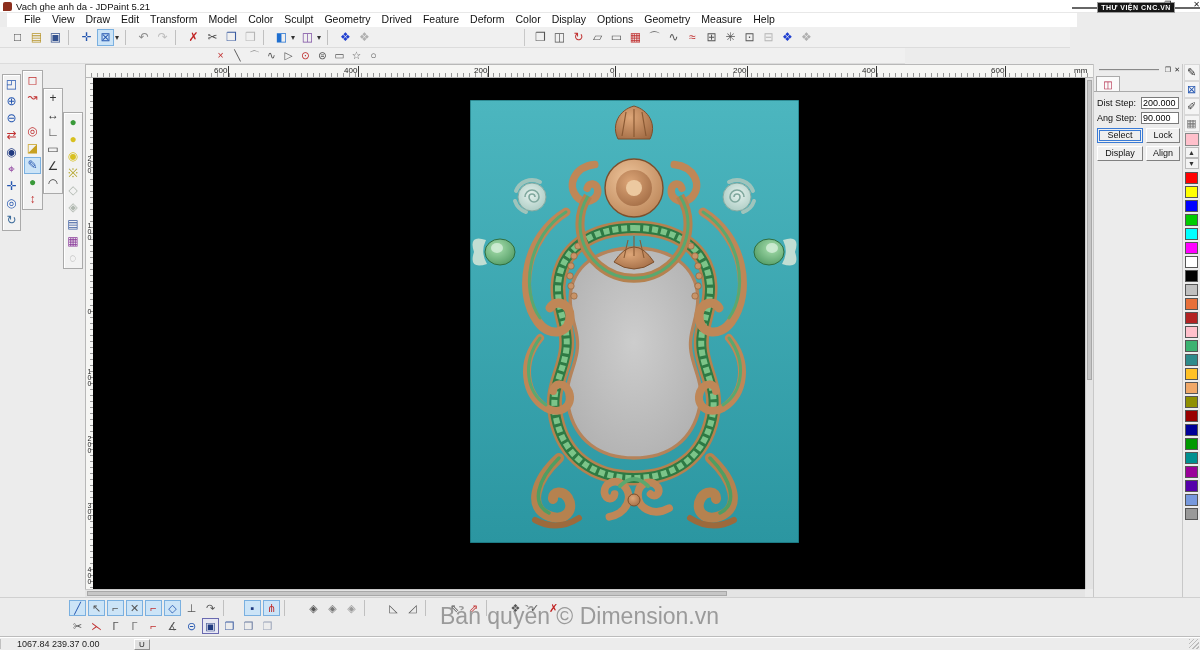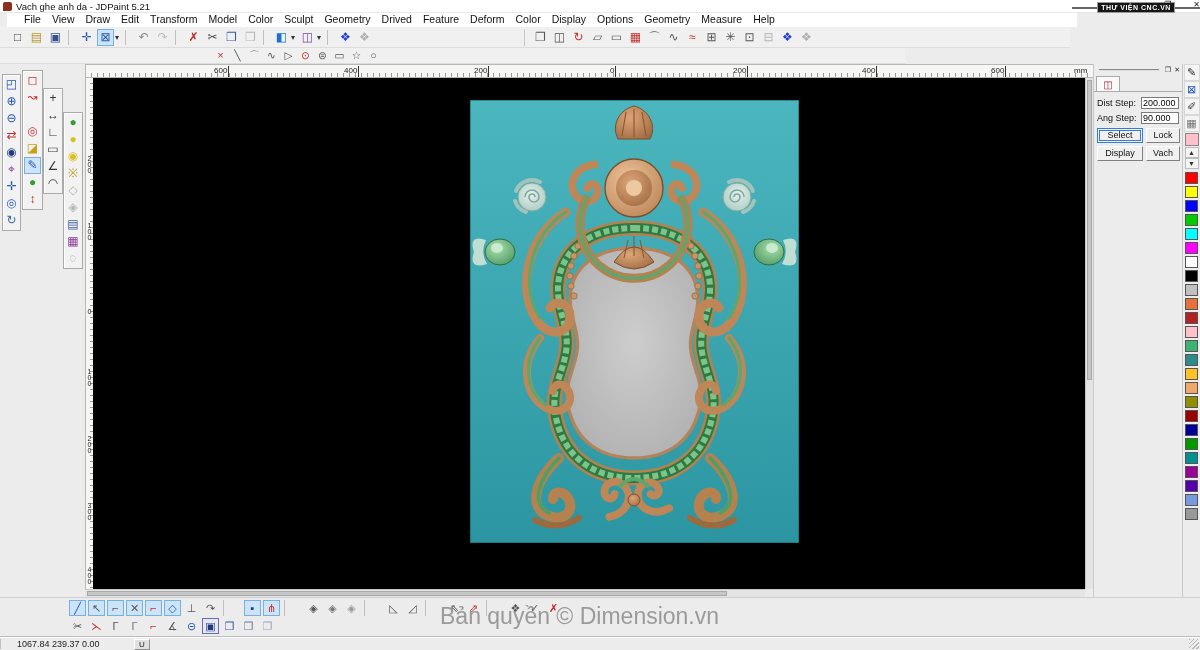--- a/index.html
+++ b/index.html
@@ -394,21 +394,21 @@
       <input value="200.000" style="">
     </div>
     <div class="field">
       <label>Ang Step:</label>
       <input value="90.000" style="">
     </div>
     <div id="panel-buttons">
       <span class="btn focus">Select</span>
       <span class="btn">Lock</span>
       <span class="btn">Display</span>
-      <span class="btn">Vach</span>
+      <span class="btn">Align</span>
     </div>
   </div>
 </div>
 
 <div class="abs" id="rightstrip">
   <span style="display:flex;flex-direction:column;align-items:center">
       <span class="tool" style="color: rgb(51, 51, 51);">✎</span>
       <span class="tool" style="color: rgb(36, 86, 176);">⊠</span>
       <span class="tool" style="color: rgb(51, 51, 51);">✐</span>
       <span class="tool" style="color: rgb(119, 119, 119);">▦</span>

